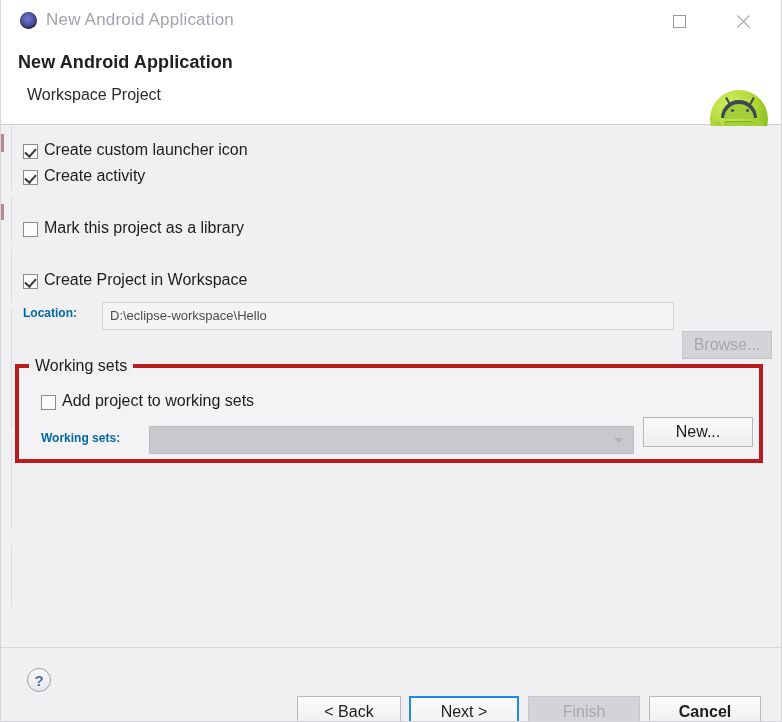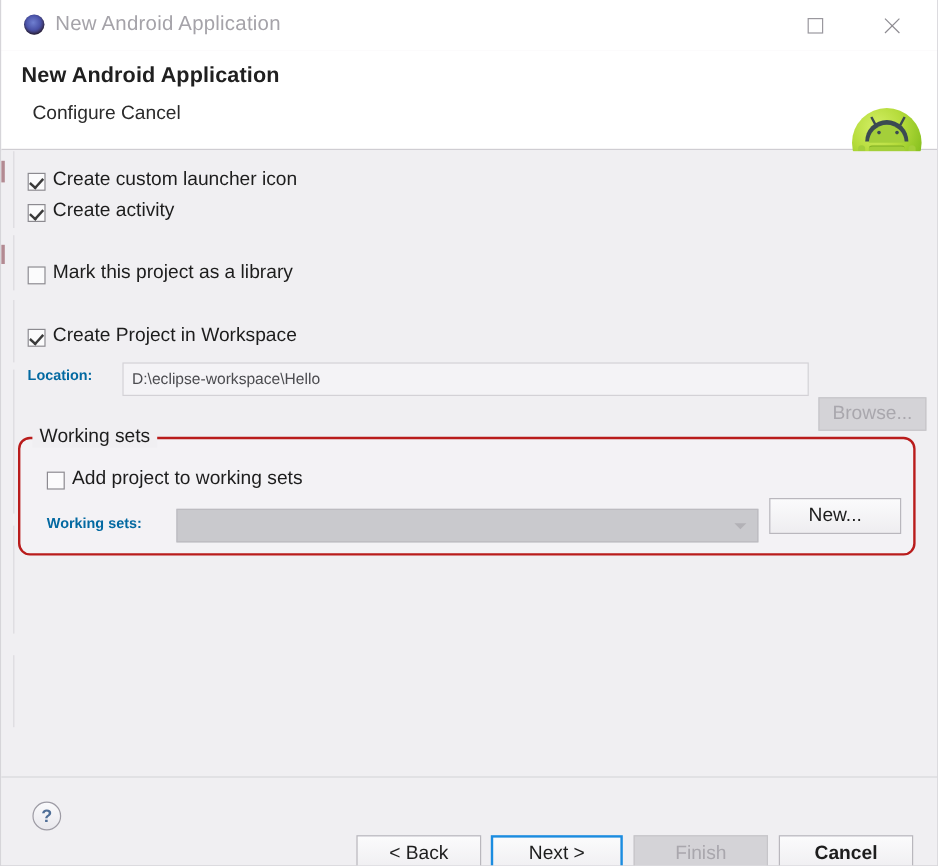--- a/index.html
+++ b/index.html
@@ -228,22 +228,22 @@
   .btn.focused {
     border: 2px solid #1b8ce0;
     background: linear-gradient(#fbfbfc, #efeef1);
   }
 
   
   #group-working-sets {
     position: absolute;
     left: 14px; top: 238px;
     width: 748px; height: 99px;
-    border: 2px solid #b91c1c;
-    border-radius: 10px;
+    border: 4px solid #b91c1c;
+    border-radius: 0;
     background: #f3f2f5;
   }
   #group-working-sets-label {
     position: absolute;
     left: 10px; top: -11px;
     padding: 0 6px;
     background: #f0eff2;
     font-size: 16px;
     color: #1d1d1d;
     white-space: nowrap;
@@ -313,21 +313,21 @@
     <div class="winbtn" id="win-maximize">
       <span class="wb-square"></span>
     </div>
     <div class="winbtn" id="win-close">
       <span class="wb-x"></span>
     </div>
   </div>
 
   <div id="header">
     <div id="header-title">New Android Application</div>
-    <div id="header-subtitle">Configure Cancel</div>
+    <div id="header-subtitle">Workspace Project</div>
     <div id="android-logo">
       <span class="droid-ant l"></span>
       <span class="droid-ant r"></span>
       <span class="droid-head"></span>
       <span class="droid-face"></span>
       <span class="droid-eye l"></span>
       <span class="droid-eye r"></span>
       <span class="droid-arm l"></span>
       <span class="droid-arm r"></span>
       <span class="droid-body"></span>

